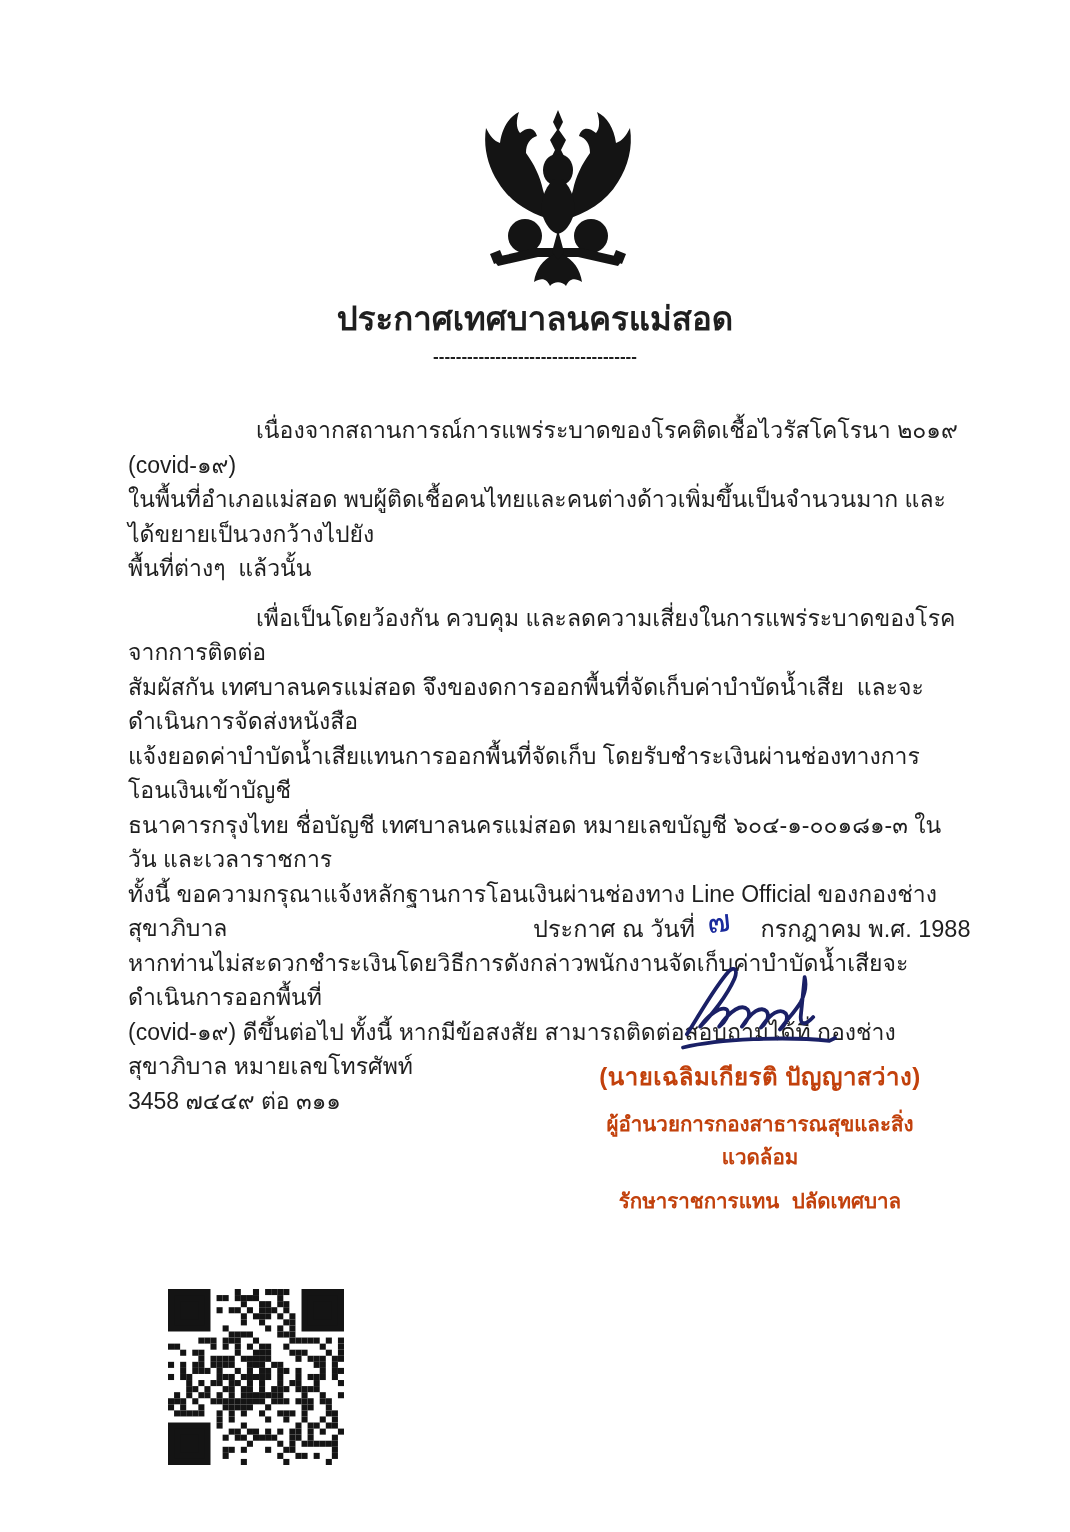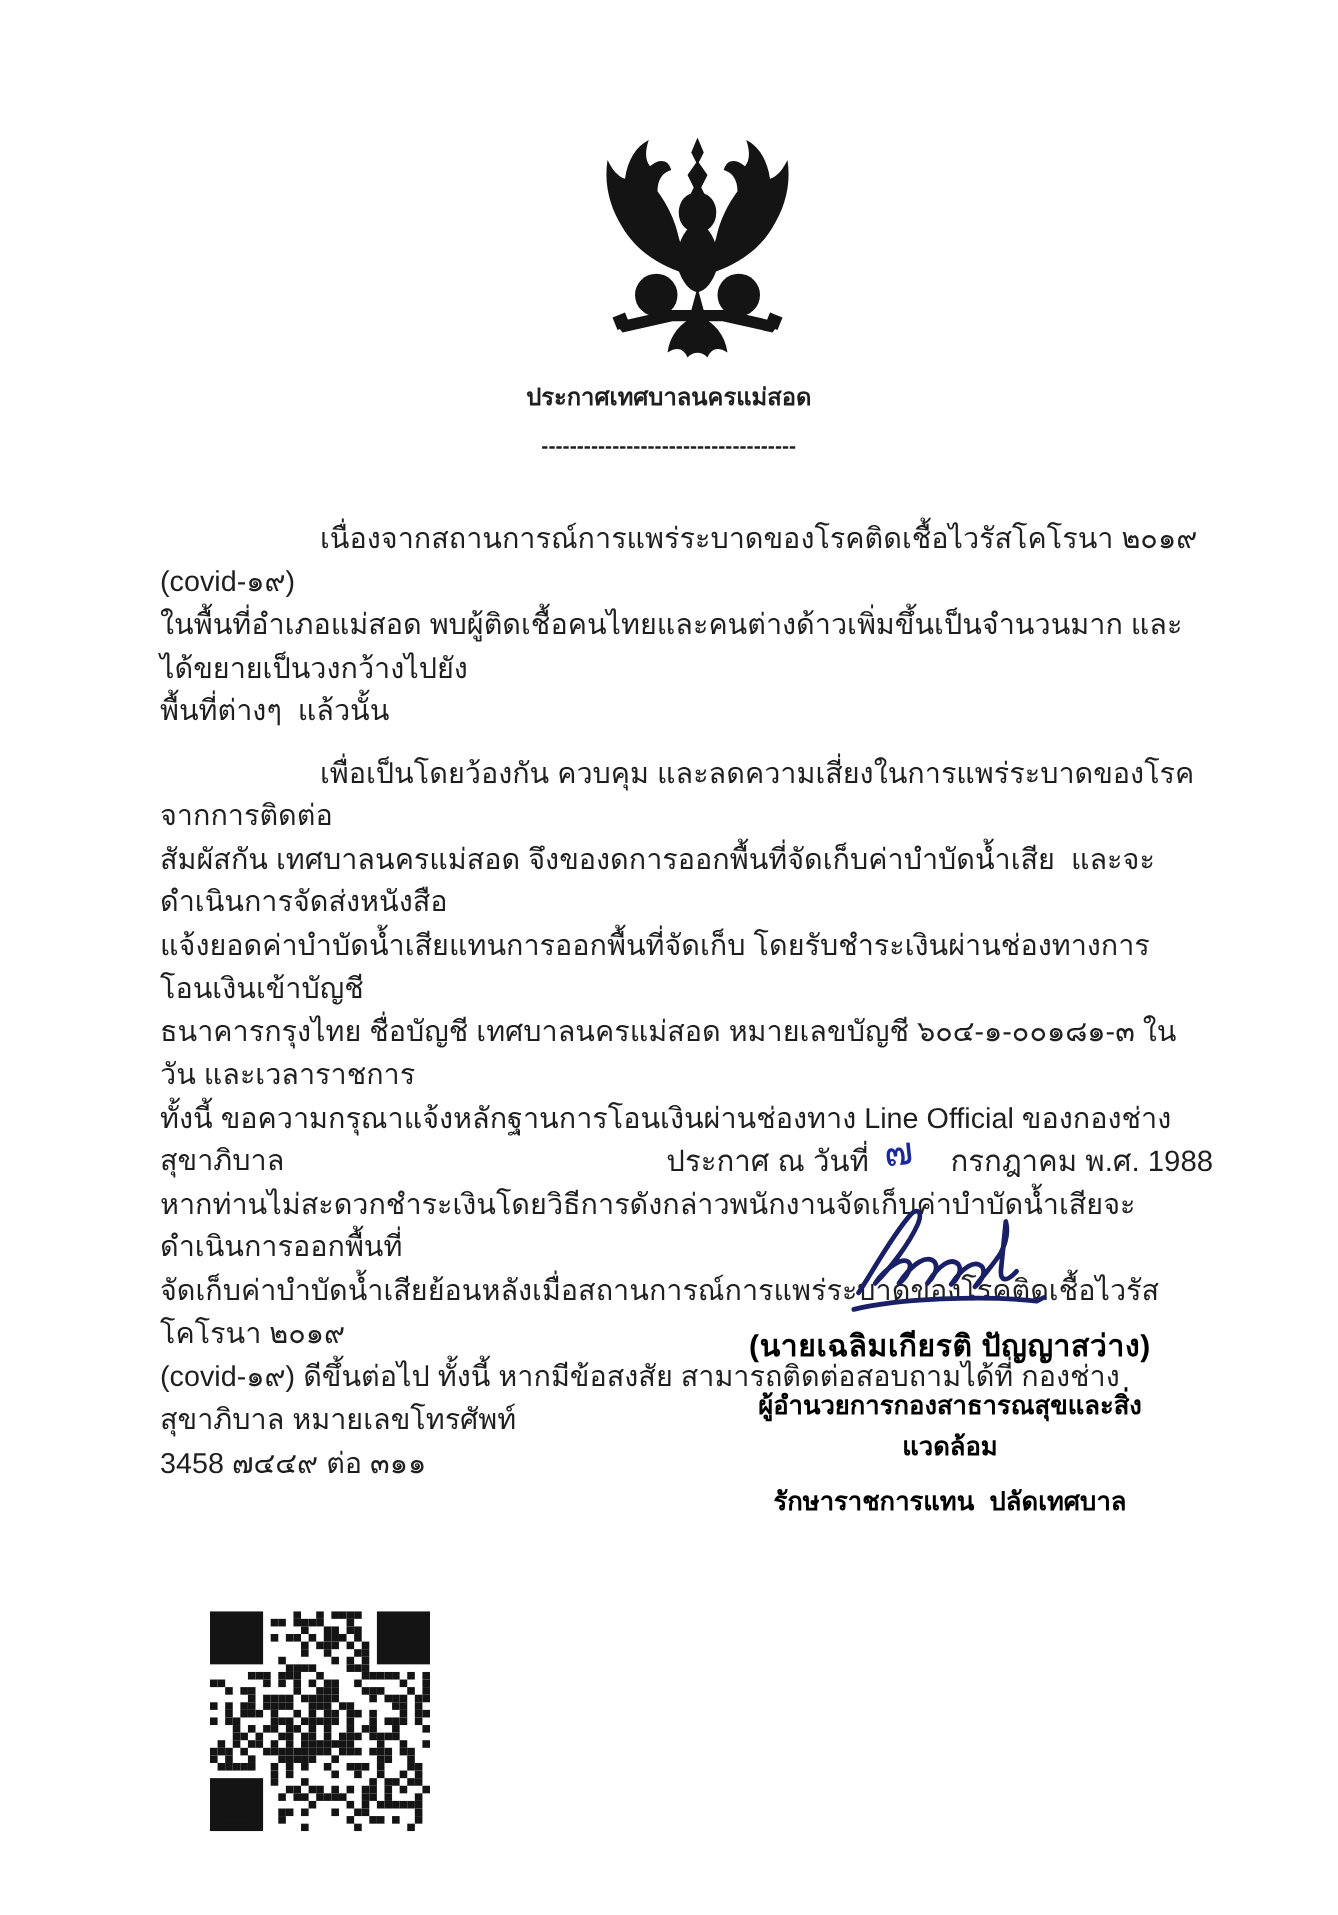--- a/index.html
+++ b/index.html
@@ -11,41 +11,41 @@
     font-family:"Liberation Sans","DejaVu Sans",sans-serif;
     color:#1f1f1f;
     overflow:hidden;
   }
   
   .emblem{position:absolute;left:478px;top:110px;width:160px;height:178px;}
   .emblem svg{width:100%;height:100%;}
 
   
   .header{position:absolute;left:0;top:300px;width:1070px;text-align:center;}
-  .title-line{font-size:19px;font-weight:700;line-height:37px;margin:0;}
+  .title-line{font-size:33px;font-weight:700;line-height:37px;margin:0;}
   .divider{margin-top:12px;font-size:17px;font-weight:700;letter-spacing:0px;line-height:16px;}
 
   
   .body{position:absolute;left:128px;top:413px;width:832px;font-size:23px;}
   .para p{margin:0;line-height:34.5px;white-space:pre-wrap;}
   .para p:first-child{text-indent:128px;}
   .para1{margin-bottom:15px;}
 
   
   .dateline{position:absolute;left:533px;top:901px;font-size:23.5px;white-space:nowrap;}
   .dateline .day{
     display:inline-block;color:#1a2a9c;font-size:31px;font-weight:400;
     transform:rotate(-6deg);margin:0 30px 0 12px;position:relative;top:-5px;
     font-family:"DejaVu Serif",serif;
   }
 
   
   .sign-block{position:absolute;left:575px;top:962px;width:370px;text-align:center;}
   .sig{display:block;margin:0 auto;width:210px;height:95px;}
-  .stamp{color:#000000;font-weight:700;}
+  .stamp{color:#c2410c;font-weight:700;}
   .sign-name{font-size:24px;margin-top:0px;letter-spacing:0.5px;}
   .sign-title{font-size:20.5px;margin-top:11px;font-family:Liberation Mono, monospace;}
 
   
   .qr{position:absolute;left:168px;top:1289px;width:176px;height:176px;}
   .qr svg{width:100%;height:100%;}
   .qr rect{fill:#141414;}
 </style>
 </head>
 <body>
@@ -88,21 +88,20 @@
         <p>ในพื้นที่อำเภอแม่สอด พบผู้ติดเชื้อคนไทยและคนต่างด้าวเพิ่มขึ้นเป็นจำนวนมาก และได้ขยายเป็นวงกว้างไปยัง</p>
         <p>พื้นที่ต่างๆ  แล้วนั้น</p>
       </div>
     <div class="para para2">
         <p>เพื่อเป็นโดยว้องกัน ควบคุม และลดความเสี่ยงในการแพร่ระบาดของโรคจากการติดต่อ</p>
         <p>สัมผัสกัน เทศบาลนครแม่สอด จึงของดการออกพื้นที่จัดเก็บค่าบำบัดน้ำเสีย  และจะดำเนินการจัดส่งหนังสือ</p>
         <p>แจ้งยอดค่าบำบัดน้ำเสียแทนการออกพื้นที่จัดเก็บ โดยรับชำระเงินผ่านช่องทางการโอนเงินเข้าบัญชี</p>
         <p>ธนาคารกรุงไทย ชื่อบัญชี เทศบาลนครแม่สอด หมายเลขบัญชี ๖๐๔-๑-๐๐๑๘๑-๓ ในวัน และเวลาราชการ</p>
         <p>ทั้งนี้ ขอความกรุณาแจ้งหลักฐานการโอนเงินผ่านช่องทาง Line Official ของกองช่างสุขาภิบาล</p>
         <p>หากท่านไม่สะดวกชำระเงินโดยวิธีการดังกล่าวพนักงานจัดเก็บค่าบำบัดน้ำเสียจะดำเนินการออกพื้นที่</p>
-        <p>จัดเก็บค่าบำบัดน้ำเสียย้อนหลังเมื่อสถานการณ์การแพร่ระบาดของโรคติดเชื้อไวรัสโคโรนา ๒๐๑๙</p>
         <p>(covid-๑๙) ดีขึ้นต่อไป ทั้งนี้ หากมีข้อสงสัย สามารถติดต่อสอบถามได้ที่ กองช่างสุขาภิบาล หมายเลขโทรศัพท์</p>
         <p>3458 ๗๔๔๙ ต่อ ๓๑๑</p>
       </div>
   </div>
 
   <div class="dateline">
     <span>ประกาศ  ณ  วันที่</span><span class="day">๗</span><span>กรกฎาคม  พ.ศ. 1988</span>
   </div>
 
   <div class="sign-block">

